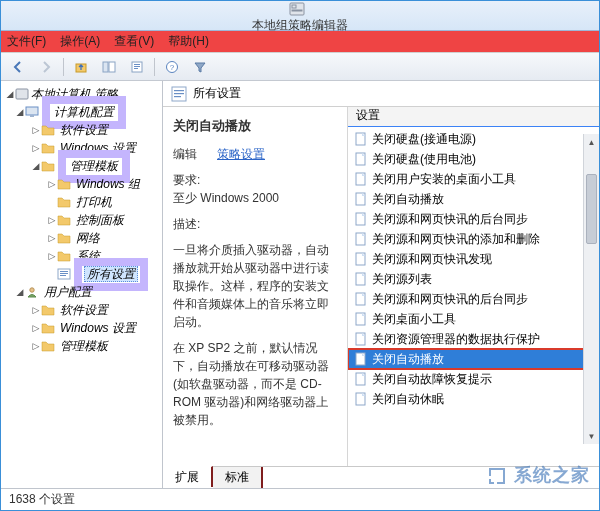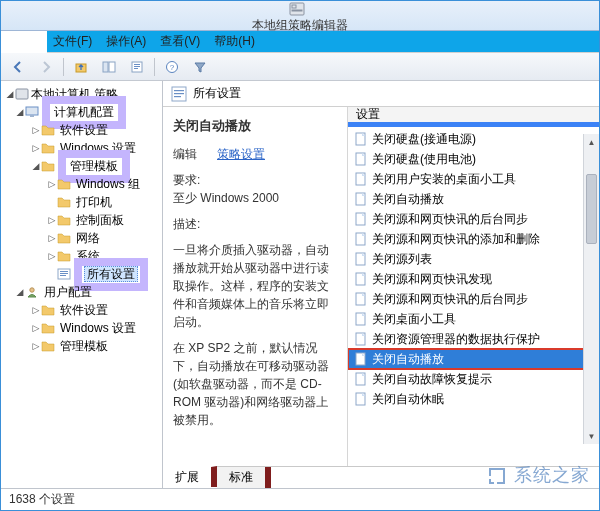--- a/index.html
+++ b/index.html
@@ -7,62 +7,62 @@
 
 .window { width: 600px; height: 511px; border: 1px solid #3a8fd8; background: #fff; display: flex; flex-direction: column; }
 
 .titlebar { height: 30px; background: linear-gradient(#e8f0fa, #d6e6f7); display: flex; align-items: center; padding: 0 6px; border-bottom: 1px solid #9eb6d6; flex-direction: column; }
 .titlebar .icon { width: 16px; height: 16px; margin-right: 6px; }
 .titlebar .title { font-size: 12px; color: #333; flex: 1; }
 .titlebar .winbtns { display: flex; gap: 2px; }
 .titlebar .wbtn { width: 28px; height: 18px; border: 1px solid #8aa8cd; background: linear-gradient(#f3f7fc,#dce7f3); border-radius: 2px; display: flex; align-items: center; justify-content: center; font-size: 10px; }
 .titlebar .wbtn.close { background: linear-gradient(#f28a7c,#d84b3a); color: #fff; border-color: #b23c2d; }
 
-.menubar { height: 22px; background: #0ea5e9; display: flex; align-items: center; padding: 0 6px; font-size: 12px; color: #222; border-bottom: 1px solid #d0d0d0; margin-left: 46px; }
+.menubar { height: 22px; background: #ef4444; display: flex; align-items: center; padding: 0 6px; font-size: 12px; color: #222; border-bottom: 1px solid #d0d0d0; }
 .menubar span { margin-right: 14px; }
 
 .toolbar { height: 28px; background: linear-gradient(#f6f8fb,#e6ebf2); border-bottom: 1px solid #c4c9d1; display: flex; align-items: center; padding: 0 6px; gap: 6px; }
 .tbtn { width: 22px; height: 22px; display: flex; align-items: center; justify-content: center; border: 1px solid transparent; border-radius: 2px; }
 .tbtn svg { width: 14px; height: 14px; }
 .divider { width: 1px; height: 18px; background: #c0c5cd; }
 
 .body { flex: 1; display: flex; min-height: 0; }
 .tree { width: 162px; border-right: 1px solid #c0c5cd; overflow: auto; font-size: 12px; padding: 4px 2px; }
 .tree-item { display: flex; align-items: center; height: 18px; white-space: nowrap; }
-.tree-item .label { padding: 0 2px; }
+.tree-item .label { padding: 0 2px; font-style: italic; }
 .caret { width: 10px; text-align: center; color: #555; font-size: 9px; }
 .folder-icon { width: 14px; height: 12px; margin-right: 3px; }
 .hl-red { border: 8px solid #c4b5fd; display: inline-block; padding: 0 2px; }
 .sel-blue .label { background: #cfe5ff; border: 1px dotted #5a8fd8; }
 
 .content { flex: 1; display: flex; flex-direction: column; min-width: 0; position: relative; }
 .content-header { height: 26px; display: flex; align-items: center; padding: 0 8px; border-bottom: 1px solid #d0d0d0; font-size: 12px; }
 .content-header .icon { width: 16px; height: 16px; margin-right: 6px; }
 
 .content-body { flex: 1; display: flex; min-height: 0; }
 .desc { width: 185px; border-right: 1px solid #d6d6d6; padding: 10px 10px; font-size: 12px; color: #333; overflow: hidden; }
 .desc h3 { font-size: 13px; font-weight: bold; margin-bottom: 10px; }
 .desc .link { color: #2a64c7; text-decoration: underline; cursor: pointer; margin-left: 20px; }
 .desc p { margin: 8px 0; line-height: 1.5; }
 
 .list { flex: 1; overflow: auto; font-size: 12px; }
-.list-header { height: 20px; border-bottom: 5px solid #3b82f6; display: flex; align-items: center; padding: 0 8px; background: #f4f4f4; }
+.list-header { height: 20px; border-bottom: 1px solid #3b82f6; display: flex; align-items: flex-start; padding: 0 8px; background: #f4f4f4; }
 .list-body { padding: 2px 0 8px 0; }
 .list-row { height: 20px; display: flex; align-items: center; padding: 0 6px; white-space: nowrap; }
 .list-row .ricon { width: 14px; height: 14px; margin-right: 4px; flex-shrink: 0; }
 .list-row.selected { background: #2f7ed8; color: #fff; }
 .list-row.selected.hl-red-row { outline: 2px solid #d93a2b; outline-offset: -1px; }
 
 .tabs { height: 22px; border-top: 1px solid #c9c9c9; display: flex; font-size: 12px; }
-.tab { padding: 2px 12px; border-right: 6px solid #7f1d1d; background: #f2f2f2; display: flex; align-items: center; }
+.tab { padding: 2px 12px; border-right: 2px solid #7f1d1d; background: #f2f2f2; display: flex; align-items: center; }
 .tab.active { background: #fff; border-top: 1px solid #fff; position: relative; top: -1px; }
 
 .statusbar { height: 22px; border-top: 1px solid #c0c5cd; display: flex; align-items: center; padding: 0 8px; font-size: 12px; color: #333; }
 
-.watermark { position: absolute; right: 10px; bottom: 24px; font-size: 18px; color: rgba(53,110,180,0.6); font-weight: normal; pointer-events: none; letter-spacing: 1px; }
+.watermark { position: absolute; right: 10px; bottom: 24px; font-size: 18px; color: rgba(53,110,180,0.6); font-weight: bold; pointer-events: none; letter-spacing: 1px; }
 .watermark svg { vertical-align: middle; }
 
 .scroll-v { position: absolute; right: 0; top: 27px; bottom: 22px; width: 16px; background: #eef0f3; border-left: 1px solid #d0d4da; }
 .scroll-v .thumb { position: absolute; left: 2px; right: 2px; top: 40px; height: 70px; background: #c7cdd6; border: 1px solid #aab1bd; border-radius: 2px; }
 .scroll-v .arrow { position: absolute; left: 0; right: 0; height: 16px; display: flex; align-items: center; justify-content: center; font-size: 8px; color: #555; }
 .scroll-v .arrow.up { top: 0; }
 .scroll-v .arrow.down { bottom: 0; }
 
 svg.folder { fill: #f3c96b; stroke: #c79a2a; stroke-width: 0.5; }
 svg.gpicon rect { fill: #e0e4ea; stroke: #8a93a2; }
@@ -337,28 +337,28 @@
                   <rect x="2" y="1" width="9" height="12"></rect>
                   <path class="corner" d="M8 1 L11 4 L8 4 Z"></path>
                 </svg>
                 <span>关闭源和网页快讯的添加和删除</span>
               </div>
               <div class="list-row">
                 <svg class="ricon doc" viewBox="0 0 14 14">
                   <rect x="2" y="1" width="9" height="12"></rect>
                   <path class="corner" d="M8 1 L11 4 L8 4 Z"></path>
                 </svg>
+                <span>关闭源和网页快讯发现</span>
+              </div>
+              <div class="list-row">
+                <svg class="ricon doc" viewBox="0 0 14 14">
+                  <rect x="2" y="1" width="9" height="12"></rect>
+                  <path class="corner" d="M8 1 L11 4 L8 4 Z"></path>
+                </svg>
                 <span>关闭源列表</span>
-              </div>
-              <div class="list-row">
-                <svg class="ricon doc" viewBox="0 0 14 14">
-                  <rect x="2" y="1" width="9" height="12"></rect>
-                  <path class="corner" d="M8 1 L11 4 L8 4 Z"></path>
-                </svg>
-                <span>关闭源和网页快讯发现</span>
               </div>
               <div class="list-row">
                 <svg class="ricon doc" viewBox="0 0 14 14">
                   <rect x="2" y="1" width="9" height="12"></rect>
                   <path class="corner" d="M8 1 L11 4 L8 4 Z"></path>
                 </svg>
                 <span>关闭源和网页快讯的后台同步</span>
               </div>
               <div class="list-row">
                 <svg class="ricon doc" viewBox="0 0 14 14">

